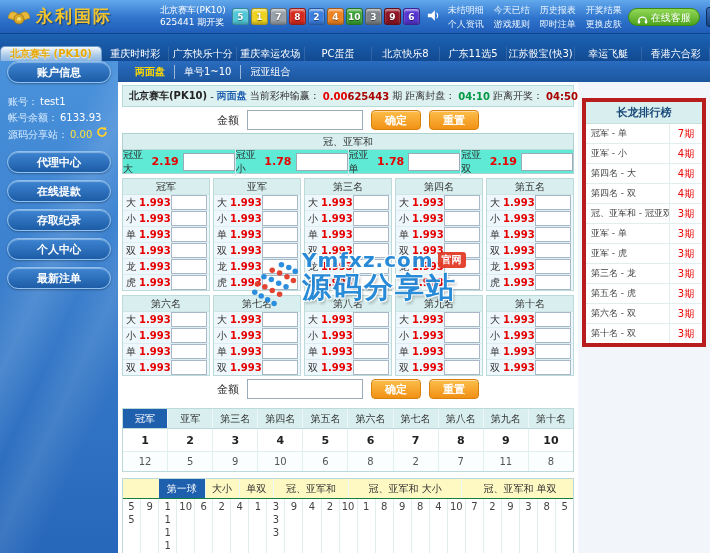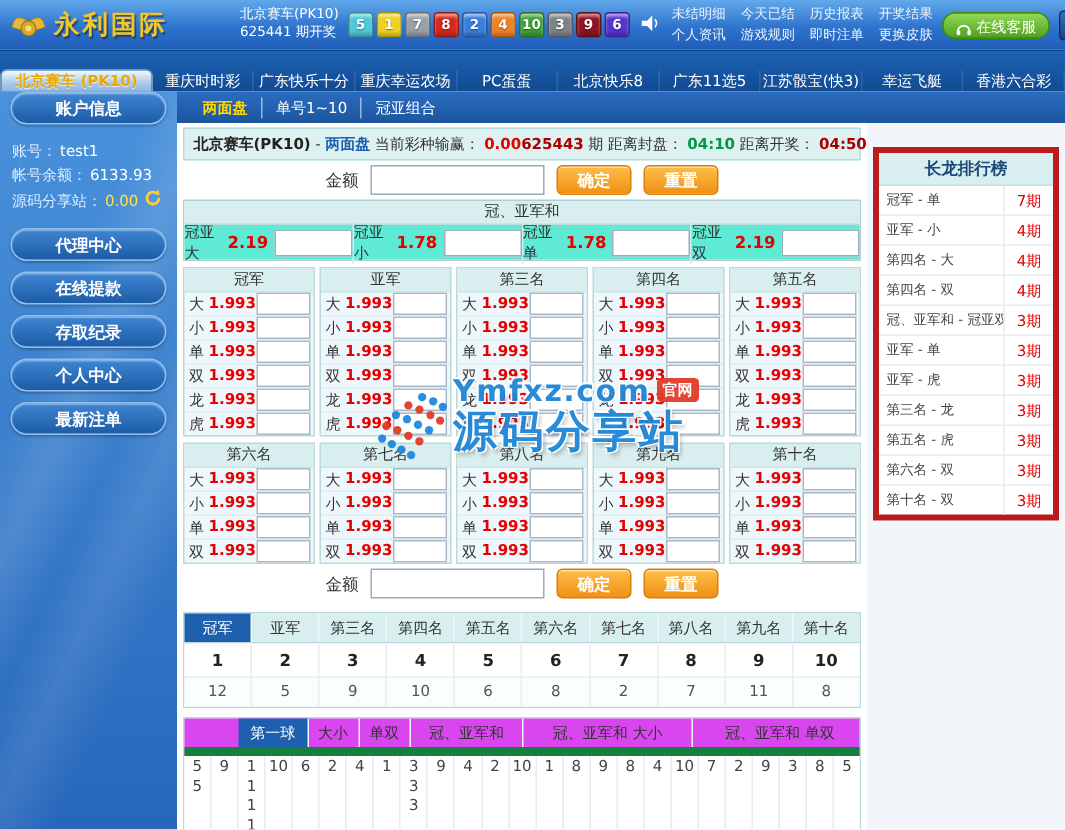--- a/index.html
+++ b/index.html
@@ -108,21 +108,21 @@
   .ptab.active{background:#1e5fae;color:#fff;}
   .pos-nums,.pos-counts{display:flex;}
   .pos-nums{height:22px;background:#fff;border-bottom:1px solid #e0eeee;}
   .pos-counts{height:19px;background:#fbfeff;}
   .pcell{flex:1;display:flex;align-items:center;justify-content:center;border-right:1px solid #e4f0f0;}
   .pcell:last-child{border-right:none;}
   .pos-nums .pcell{font-weight:bold;font-size:11px;color:#222;}
   .pos-counts .pcell{font-size:10px;color:#555;}
 
   .trend-panel{margin:6px 4px 4px;border:1px solid #bcdada;}
-  .trend-tabs{display:flex;height:19px;background:#d946ef;border-bottom:6px solid #15803d;padding-left:36px;}
+  .trend-tabs{display:flex;height:19px;background:#fef9c3;border-bottom:1px solid #15803d;padding-left:36px;}
   .ttab{display:flex;align-items:center;justify-content:center;font-size:10px;color:#333;
         border-right:1px solid #edf7f7;cursor:pointer;white-space:nowrap;overflow:hidden;flex-shrink:0;}
   .ttab.active{background:#1e5fae;color:#fff;}
   .bead-grid{display:flex;height:58px;background:#fff;}
   .bead-col{flex:1;border-right:1px solid #e0eeee;display:flex;flex-direction:column;align-items:center;padding-top:1px;min-width:0;}
   .bead-col:last-child{border-right:none;}
   .bead{font-size:10px;color:#444;line-height:13px;}
 
   .rightbar{flex:1;background:#f2f6fa;padding:6px 4px 0;min-width:0;}
   .rank-panel{background:#fff;border:4px solid #b91c1c;margin-top:10px;}

